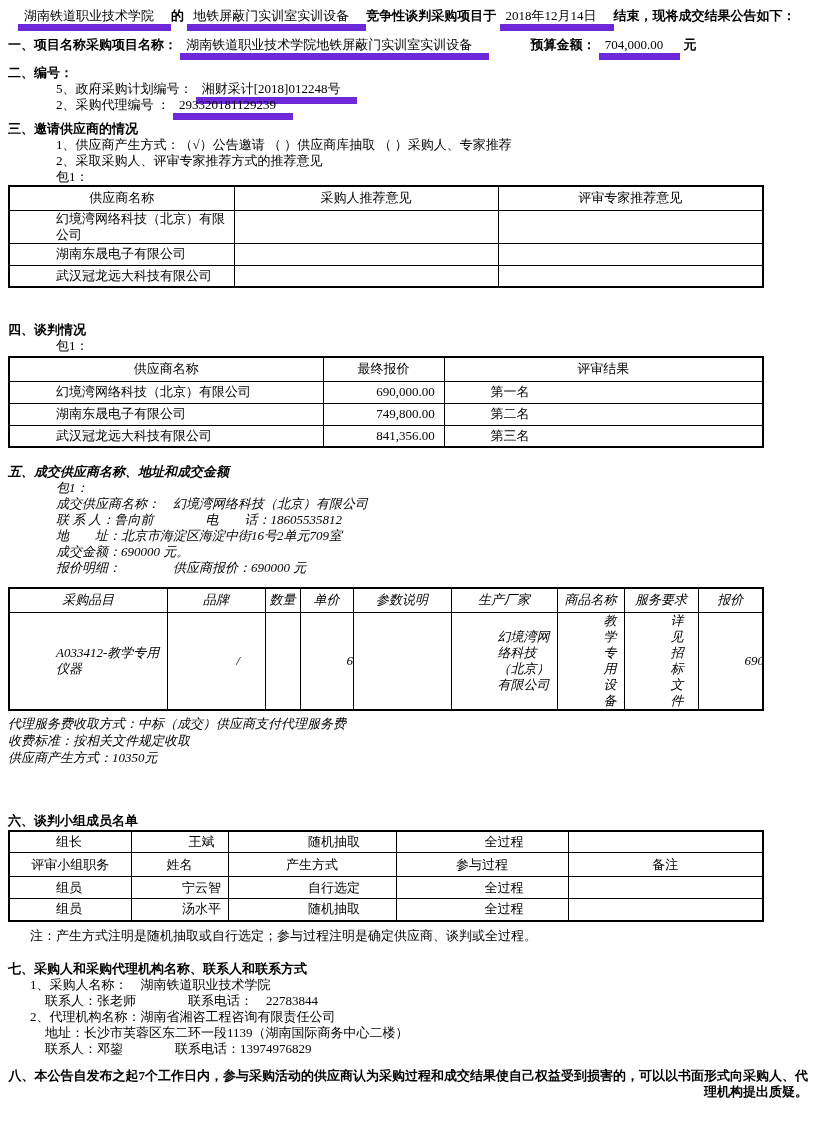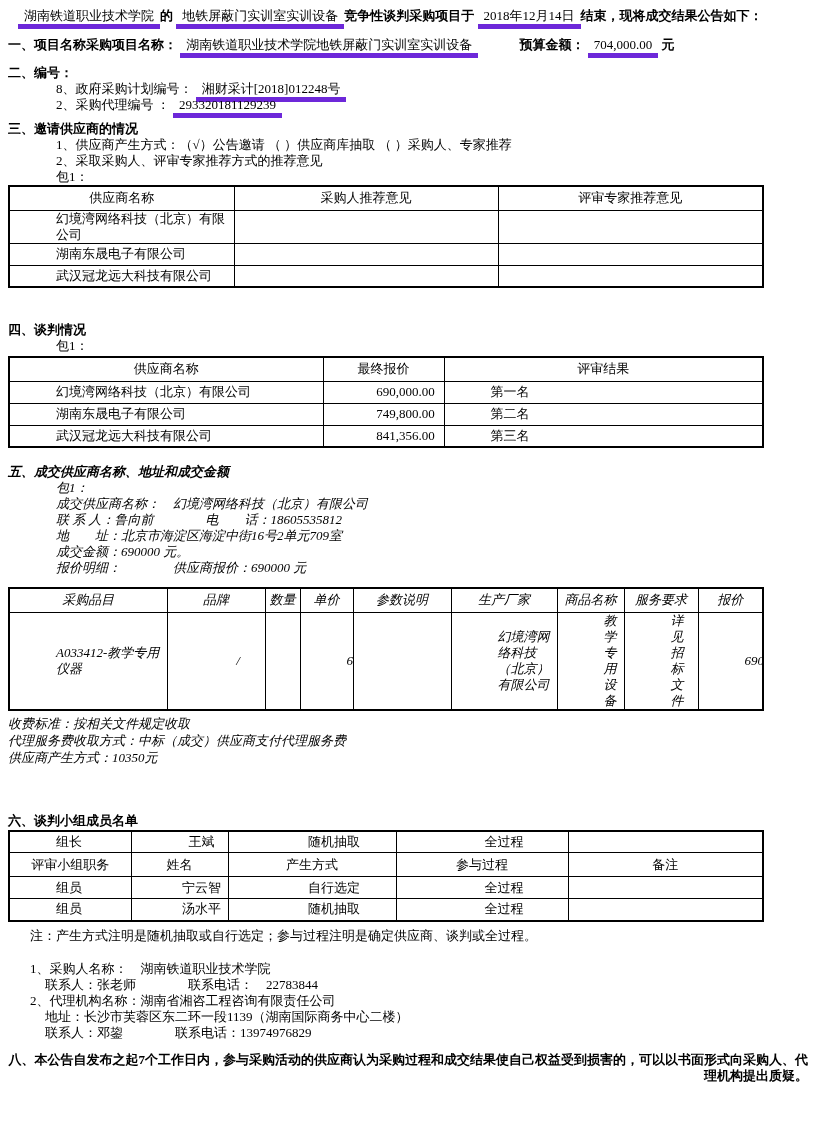--- a/index.html
+++ b/index.html
@@ -4,21 +4,21 @@
 <style>
   * { box-sizing: border-box; }
   html,body { margin:0; padding:0; background:#fff; }
   body {
     width:820px; height:1134px; overflow:hidden;
     padding:8px 8px 0 8px;
     font-family:"Liberation Serif","DejaVu Serif",serif;
     font-size:13px; color:#000; line-height:16px;
   }
   .b { font-weight:bold; }
-  .u { border-bottom:5px solid #6d28d9; padding:0 6px 1px 6px; }
+  .u { border-bottom:7px solid #6d28d9; padding:0 17px 1px 6px; }
   .indent-1 { padding-left:22px; }
   .indent-2 { padding-left:48px; }
   .indent-3 { padding-left:37px; }
   .line { line-height:16px; }
   .intro { text-indent:10px; }
   .sec-head { font-weight:bold; }
   table { border-collapse:collapse; table-layout:fixed; width:754px; border:2px solid #000; }
   td, th { border:1px solid #000; font-weight:normal; padding:0 2px; overflow:hidden; }
   th { text-align:center; height:24px; }
   td { height:22px;padding-left:46px; }
@@ -43,21 +43,21 @@
   <span class="b">一、项目名称采购项目名称：</span>
   <span class="u">湖南铁道职业技术学院地铁屏蔽门实训室实训设备</span>
   <span class="b budget-label">预算金额：</span>
   <span class="u">704,000.00</span>
   <span class="b">元</span>
 </div>
 
 <div style="margin-top:12px;">
   <div class="line sec-head">二、编号：</div>
   <div class="line indent-2">
-    <span>8、政府采购计划编号：</span>
+    <span>5、政府采购计划编号：</span>
     <span class="u">湘财采计[2018]012248号</span>
   </div>
   <div class="line indent-2">
     <span>2、采购代理编号 ：</span>
     <span class="u">293320181129239</span>
   </div>
 </div>
 
 <div style="margin-top:8px;">
   <div class="line sec-head">三、邀请供应商的情况</div>
@@ -168,22 +168,22 @@
       <td class="tc">690000</td>
       <td></td>
       <td class="tl">幻境湾网络科技（北京）有限公司</td>
       <td class="tl">教学专用设备</td>
       <td class="tl">详见招标文件</td>
       <td class="tr">690,000.00</td>
     </tr>
   </tbody>
     </table>
   <div class="fee-block" style="margin-top:4px;">
+    <div class="line">代理服务费收取方式：中标（成交）供应商支付代理服务费</div>
     <div class="line">收费标准：按相关文件规定收取</div>
-    <div class="line">代理服务费收取方式：中标（成交）供应商支付代理服务费</div>
     <div class="line">供应商产生方式：10350元</div>
   </div>
 </div>
 
 <div style="margin-top:47px;">
   <div class="line sec-head">六、谈判小组成员名单</div>
   <table style="margin-top:1px;">
     <colgroup>
         <col style="width:122px">
         <col style="width:97px">
@@ -219,20 +219,21 @@
       <td class="tc">随机抽取</td>
       <td class="tc">全过程</td>
       <td></td>
     </tr>
   </tbody>
     </table>
   <div class="line note-line indent-1" style="margin-top:6px;">注：产生方式注明是随机抽取或自行选定；参与过程注明是确定供应商、谈判或全过程。</div>
 </div>
 
 <div style="margin-top:17px;">
+  <div class="line sec-head">七、采购人和采购代理机构名称、联系人和联系方式</div>
   <div class="line indent-1">1、采购人名称：　湖南铁道职业技术学院</div>
   <div class="line indent-3">联系人：张老师　　　　联系电话：　22783844</div>
   <div class="line indent-1">2、代理机构名称：湖南省湘咨工程咨询有限责任公司</div>
   <div class="line indent-3">地址：长沙市芙蓉区东二环一段1139（湖南国际商务中心二楼）</div>
   <div class="line indent-3">联系人：邓鋆　　　　联系电话：13974976829</div>
 </div>
 
 <div class="b" style="margin-top:11px; line-height:16px; width:800px;text-align:right;">八、本公告自发布之起7个工作日内，参与采购活动的供应商认为采购过程和成交结果使自己权益受到损害的，可以以书面形式向采购人、代理机构提出质疑。</div>
 
 <div class="line footer" style="margin-top:56px;">本公告期限为1个工作日</div>

